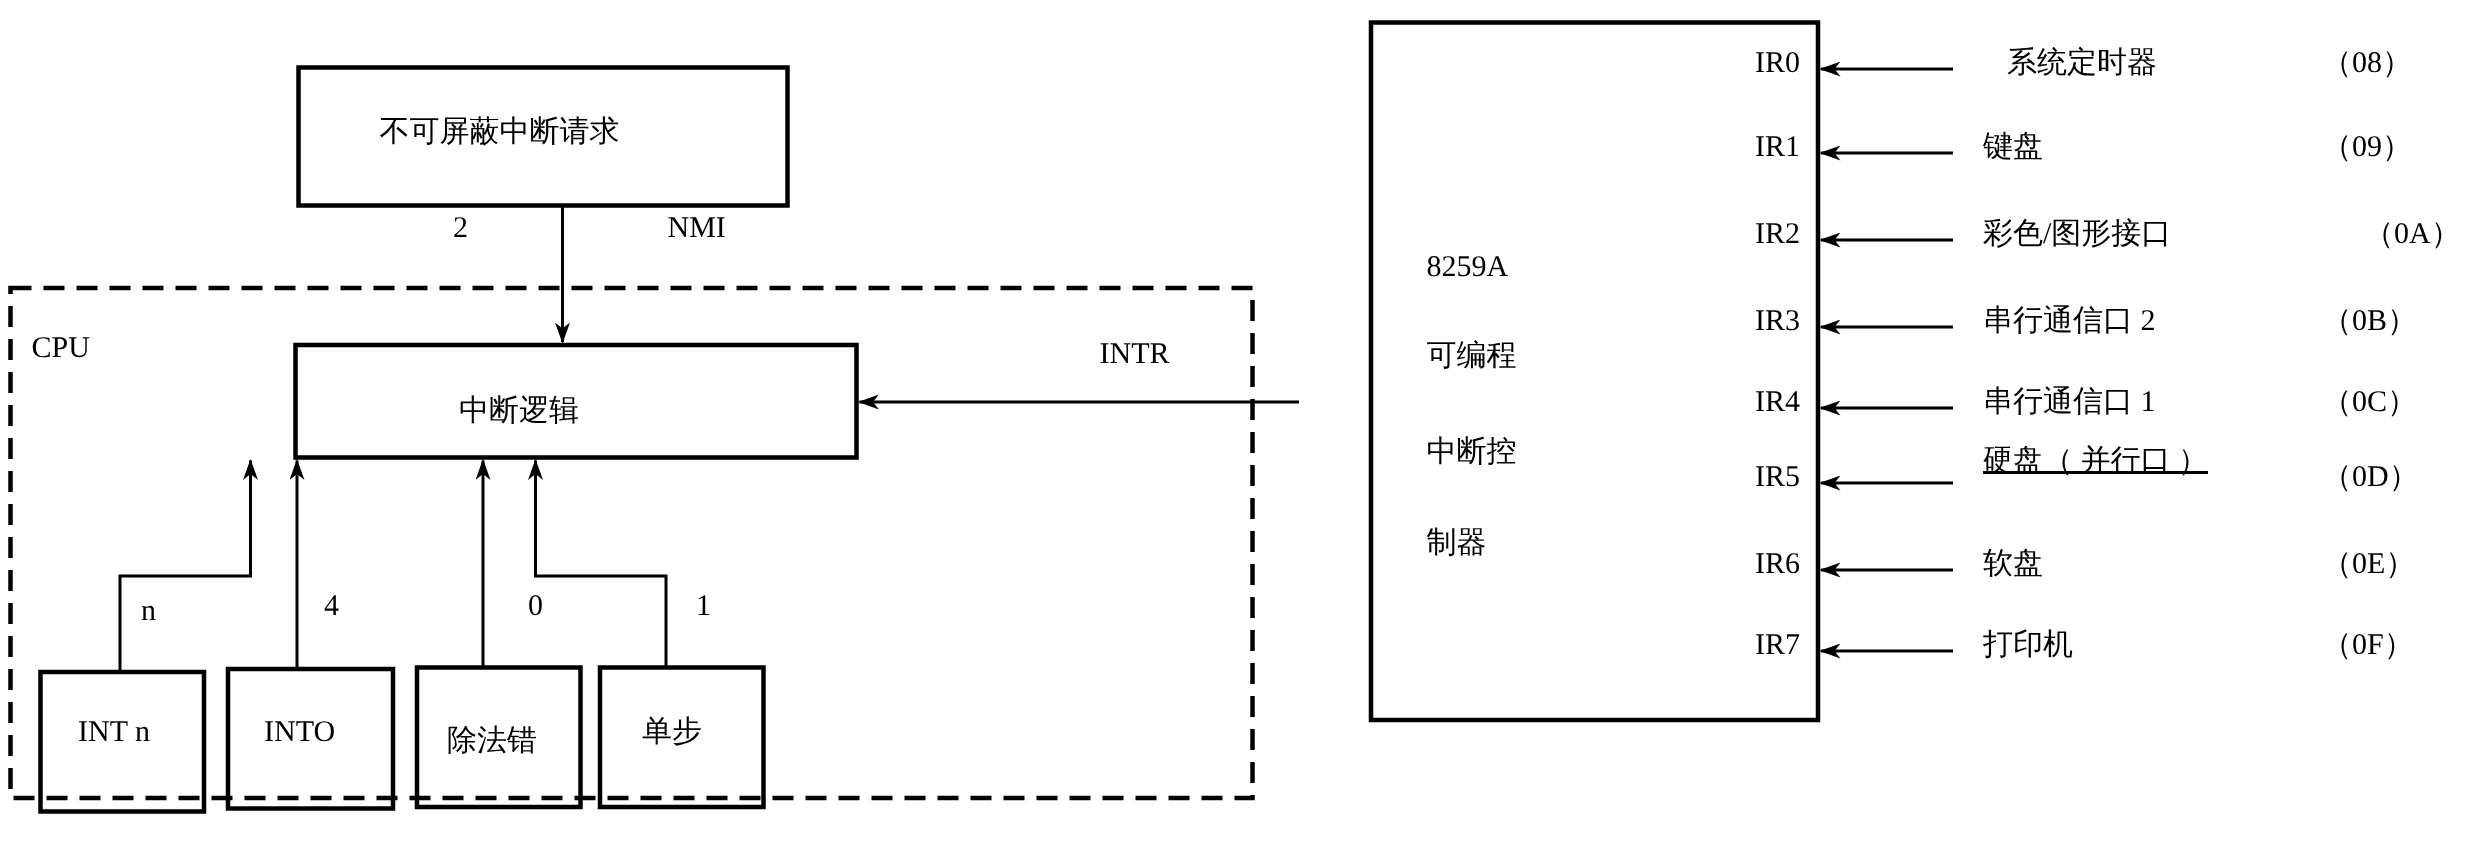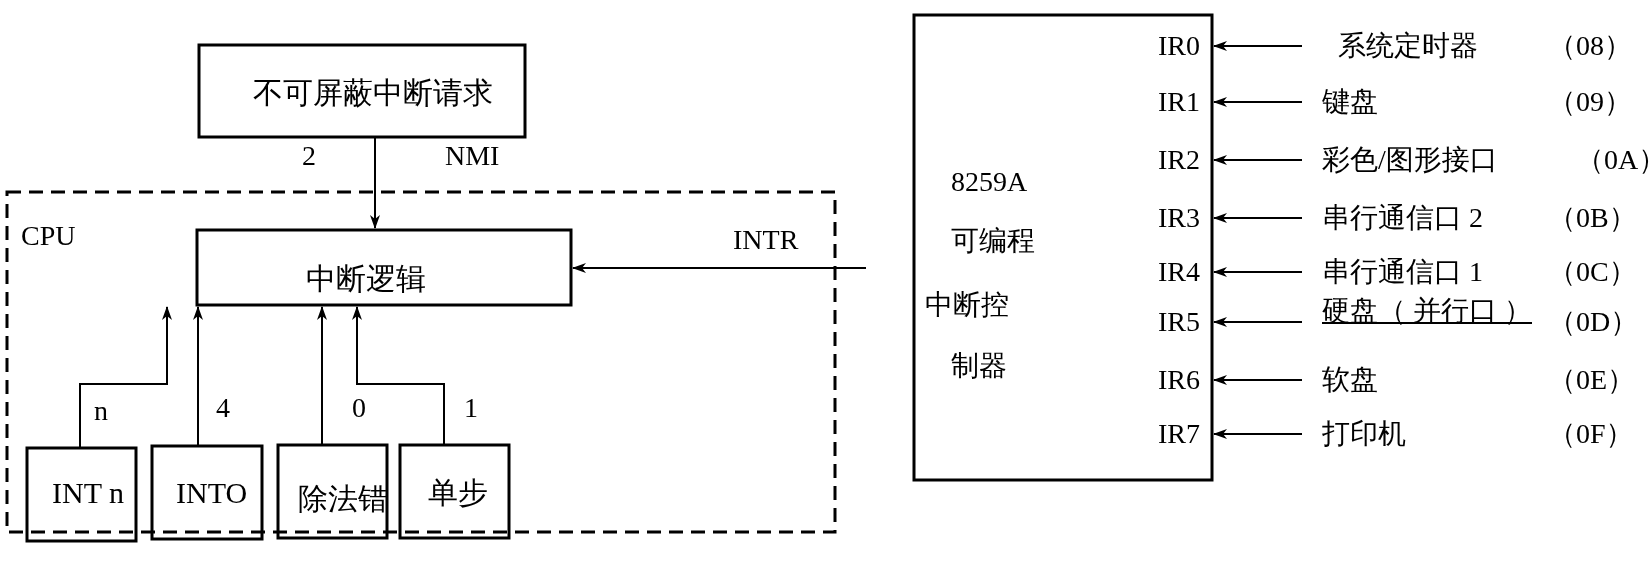--- a/index.html
+++ b/index.html
@@ -1,20 +1,20 @@
 <!DOCTYPE html>
 <html><head>
   <meta charset="utf-8">
   <style>
     html, body { margin: 0; padding: 0; background: #ffffff; }
     body { width: 1652px; height: 566px; position: relative; overflow: hidden;
            font-family: "Liberation Serif", "DejaVu Serif", serif; color: #000; }
     svg { position: absolute; left: 0; top: 0; }
-    .lbl { position: absolute; font-size: 28px; line-height: 1; white-space: nowrap; }
-    .box-text { font-size: 30px; }
+    .lbl { position: absolute; font-size: 20px; line-height: 1; white-space: nowrap; }
+    .box-text { font-size: 20px; }
   </style>
 </head>
 <body>
 
 <svg width="1652" height="566" viewBox="0 0 1652 566">
   <defs>
     <marker id="arr" markerWidth="14" markerHeight="10" refX="13" refY="5" orient="auto" markerUnits="userSpaceOnUse">
       <path d="M0,0 L14,5 L0,10 L4,5 Z" fill="#000"></path>
     </marker>
   </defs>
@@ -67,21 +67,21 @@
 
 <div class="lbl box-text" style="left:52px; top:478px;">INT n</div>
 <div class="lbl box-text" style="left:176px; top:478px;">INTO</div>
 <div class="lbl box-text" style="left:298px; top:484px;">除法错</div>
 <div class="lbl box-text" style="left:428px; top:478px;">单步</div>
 
 <div class="lbl" style="left:733px; top:226px;">INTR</div>
 
 <div class="lbl" style="left:951px; top:168px;">8259A</div>
 <div class="lbl" style="left:951px; top:227px;">可编程</div>
-<div class="lbl" style="left:925px; top:291px;">中断控</div>
+<div class="lbl" style="left:951px; top:291px;">中断控</div>
 <div class="lbl" style="left:951px; top:352px;">制器</div>
 
 <div id="ir-rows">
     <div class="lbl" style="right: 452px; top: 32px;">IR0</div>
     <div class="lbl" style="left: 1322px; top: 32px; margin-left: 16px;">系统定时器</div>
     <div class="lbl" style="left: 1548px; top: 32px;">（08）</div>
     <div class="lbl" style="right: 452px; top: 88px;">IR1</div>
     <div class="lbl" style="left: 1322px; top: 88px;">键盘</div>
     <div class="lbl" style="left: 1548px; top: 88px;">（09）</div>
     <div class="lbl" style="right: 452px; top: 146px;">IR2</div>

